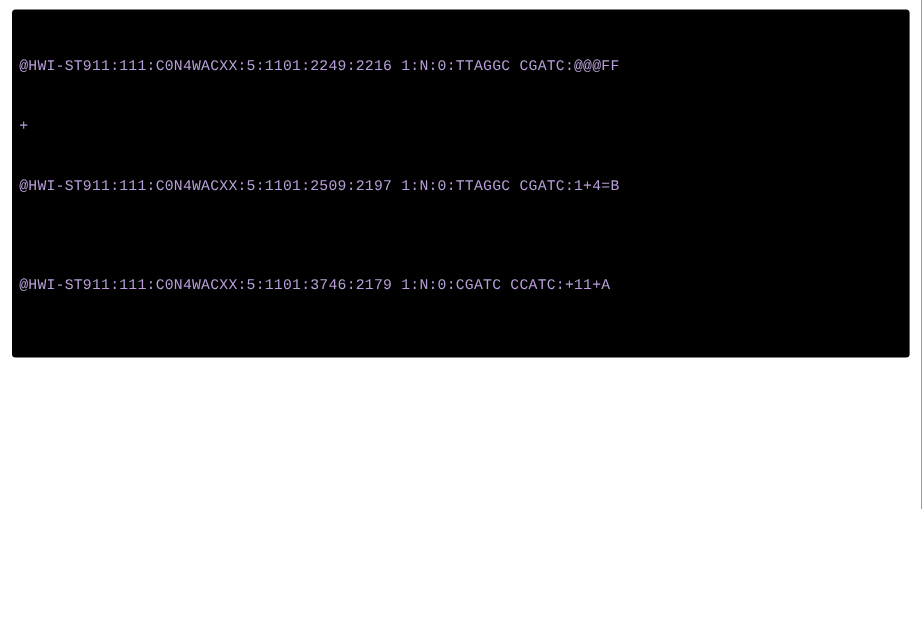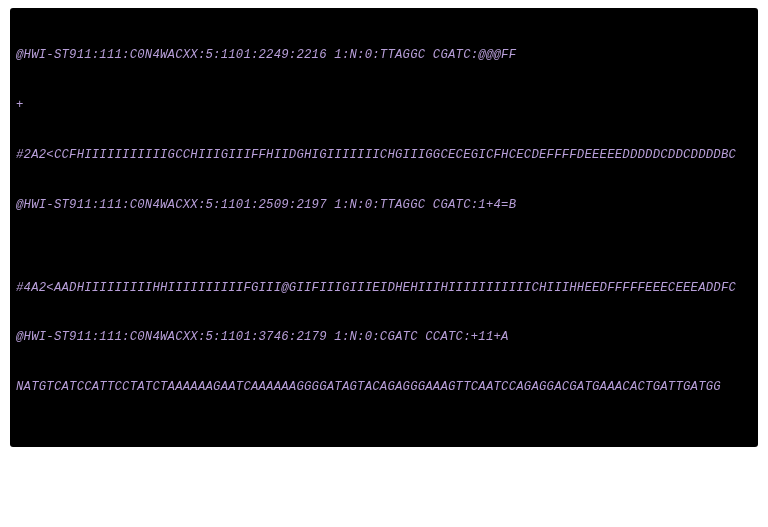--- a/index.html
+++ b/index.html
@@ -22,29 +22,25 @@
       line-height: 1.35;
       padding: 6px 6px 18px 6px;
       border-radius: 3px;
       letter-spacing: 0.2px;
       white-space: pre;
       overflow: hidden;
       margin-bottom: 24px;
     }
     .terminal-box .line {
       display: block;
-      font-style: italic;
     }
   </style>
 </head>
 <body>
 
 <div class="terminal-box">
   <span class="line">@HWI-ST911:111:C0N4WACXX:5:1101:2249:2216 1:N:0:TTAGGC CGATC:@@@FF</span>
   <span class="line">+</span>
-  <span class="line">#2A2&lt;CCFHIIIIIIIIIIIGCCHIIIGIIIFFHIIDGHIGIIIIIIICHGIIIGGCECEGICFHCECDEFFFFDEEEEEDDDDDCDDCDDDDBC</span>
   <span class="line">@HWI-ST911:111:C0N4WACXX:5:1101:2509:2197 1:N:0:TTAGGC CGATC:1+4=B</span>
   <span class="line"></span>
-  <span class="line">#4A2&lt;AADHIIIIIIIIIHHIIIIIIIIIIFGIII@GIIFIIIGIIIEIDHEHIIIHIIIIIIIIIIICHIIIHHEEDFFFFFEEECEEEADDFC</span>
   <span class="line">@HWI-ST911:111:C0N4WACXX:5:1101:3746:2179 1:N:0:CGATC CCATC:+11+A</span>
-  <span class="line">NATGTCATCCATTCCTATCTAAAAAAGAATCAAAAAAGGGGATAGTACAGAGGGAAAGTTCAATCCAGAGGACGATGAAACACTGATTGATGG</span>
   
 </div>
 
 </body></html>

